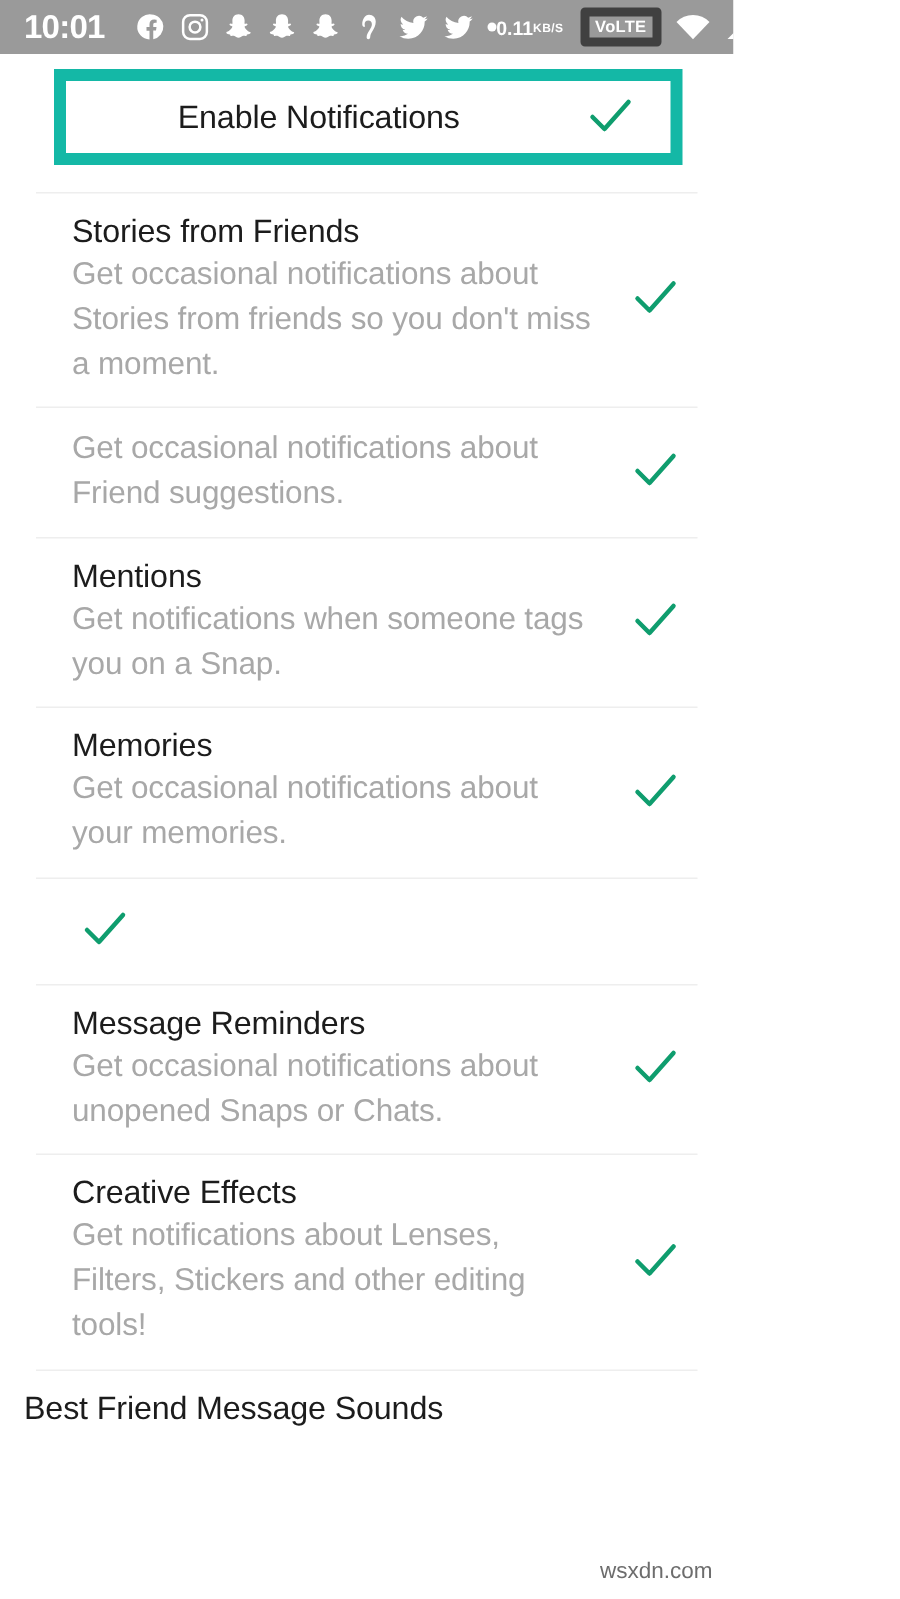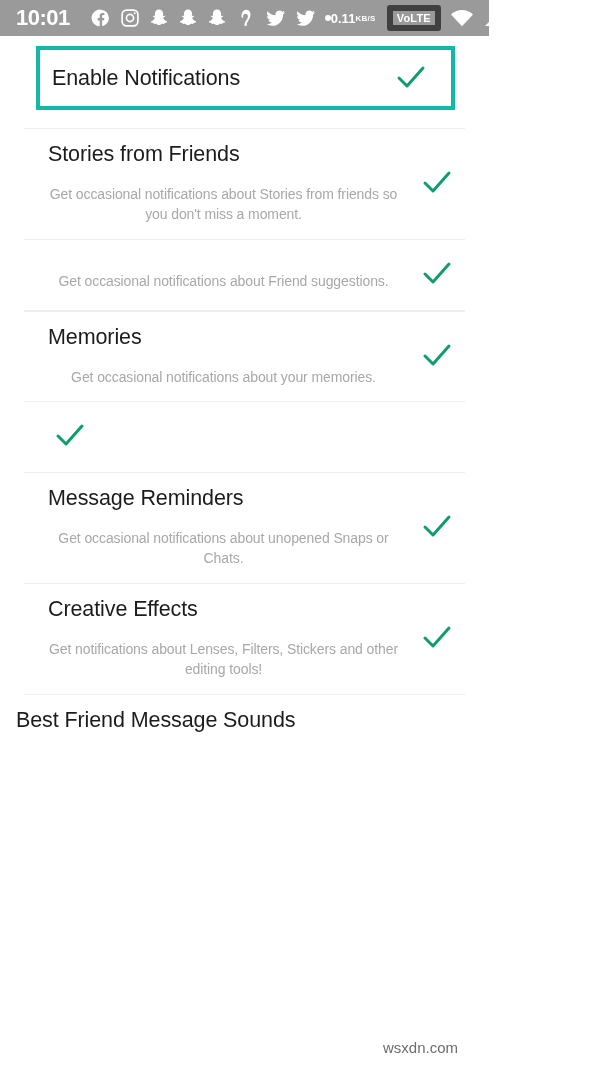--- a/index.html
+++ b/index.html
@@ -76,56 +76,56 @@
   }
   .row-text{ flex:1; padding-right:16px; }
   .row-title{
     font-size:21.5px;
     color:#1c1c1c;
     font-weight:400;
     letter-spacing:-0.1px;
     line-height:1.25;
   }
   .row-sub{
-    font-size:14px;
+    font-size:21px;
     color:#a8a8a8;
     line-height:1.42;
-    margin-top:17px;
+    margin-top:0;
     letter-spacing:-0.1px;
     max-width:430px;
-    text-align:center;
   }
   .check{
     width:44px; height:44px;
     flex:0 0 44px;
     display:flex; align-items:center; justify-content:center;
     cursor:pointer;
   }
   .divider{
     height:1px;
     background:#eeeeee;
     margin:0 24px;
   }
 
   
   .row-enable{
     min-height:64px;
     padding-top:0; padding-bottom:0;
     margin:10px 34px 0 36px;
     padding-left:12px; padding-right:18px;
-    border:4px solid #14b8a6;
+    border:8px solid #14b8a6;
     background:#ffffff;
     height:64px;
+    text-align:center;
   }
 
   .row-tall{ padding-top:12px; padding-bottom:14px; }
 
   .watermark{
     position:absolute;
-    right:31px; bottom:10px;
+    right:14px; bottom:10px;
     font-size:15px;
     color:#6d6d6d;
     font-family:"Liberation Sans", sans-serif;
   }
   .clip{ position:relative; width:489px; height:1066px; overflow:hidden; }
 </style>
 </head>
 <body>
 
 <div class="clip">
@@ -230,20 +230,31 @@
       </div>
       <div class="check">
         <svg width="34" height="34" viewBox="0 0 34 34" fill="none" stroke="#0f9d6e" stroke-width="3" stroke-linecap="round" stroke-linejoin="round">
           <polyline points="5,17 13,25 29,7"></polyline>
         </svg>
       </div>
     </div>
 
     <div class="divider"></div>
 
+    <div class="row row-tall">
+      <div class="row-text">
+        <div class="row-title">Mentions</div>
+        <div class="row-sub">Get notifications when someone tags you on a Snap.</div>
+      </div>
+      <div class="check">
+        <svg width="34" height="34" viewBox="0 0 34 34" fill="none" stroke="#0f9d6e" stroke-width="3" stroke-linecap="round" stroke-linejoin="round">
+          <polyline points="5,17 13,25 29,7"></polyline>
+        </svg>
+      </div>
+    </div>
 
     <div class="divider"></div>
 
     <div class="row row-tall">
       <div class="row-text">
         <div class="row-title">Memories</div>
         <div class="row-sub">Get occasional notifications about your memories.</div>
       </div>
       <div class="check">
         <svg width="34" height="34" viewBox="0 0 34 34" fill="none" stroke="#0f9d6e" stroke-width="3" stroke-linecap="round" stroke-linejoin="round">

